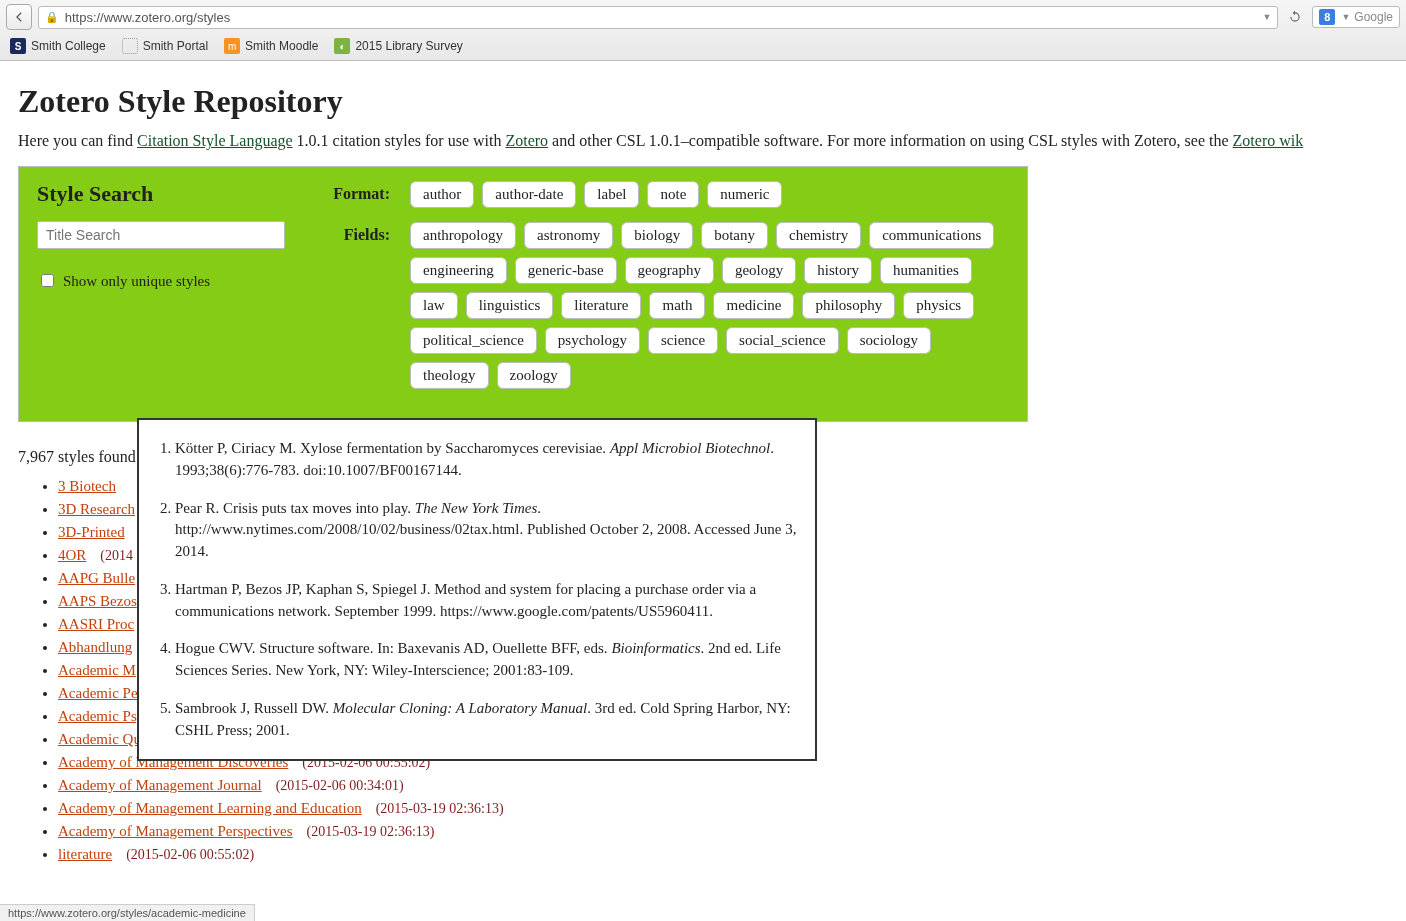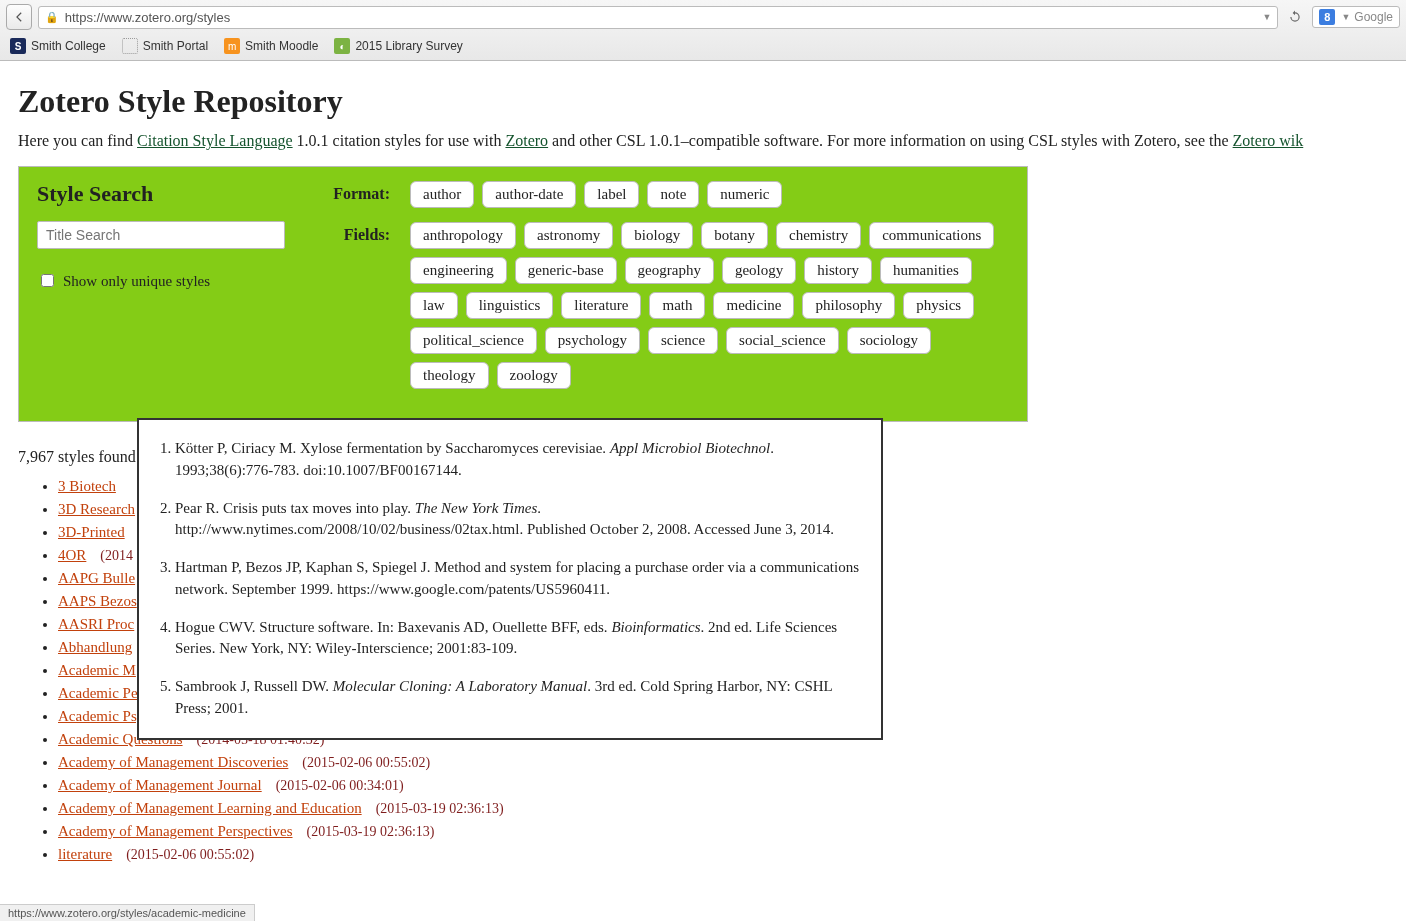--- a/index.html
+++ b/index.html
@@ -203,21 +203,21 @@
     color: #7f1d1d;
     font-size: 14px;
     margin-left: 14px;
   }
 
   
   .preview-popup {
     position: absolute;
     top: 357px;
     left: 137px;
-    width: 746px;
+    width: 680px;
     background: #fff;
     border: 2px solid #333;
     padding: 12px 18px 14px 8px;
     font-size: 15px;
     z-index: 100;
   }
   .preview-popup ol {
     margin: 0;
     padding-left: 28px;
   }

